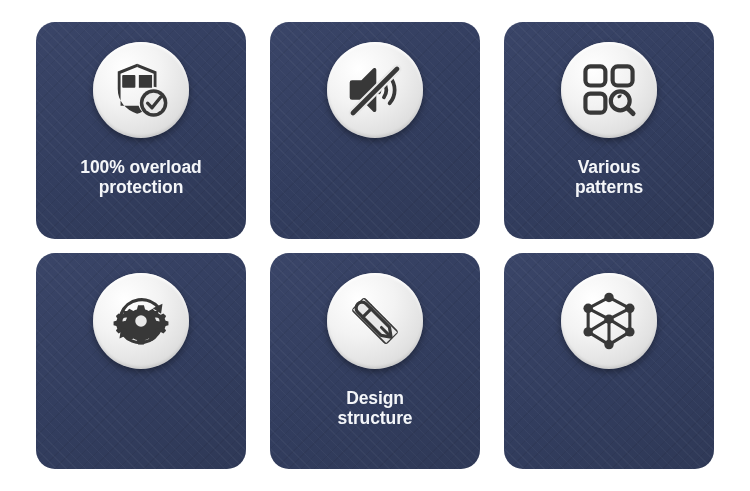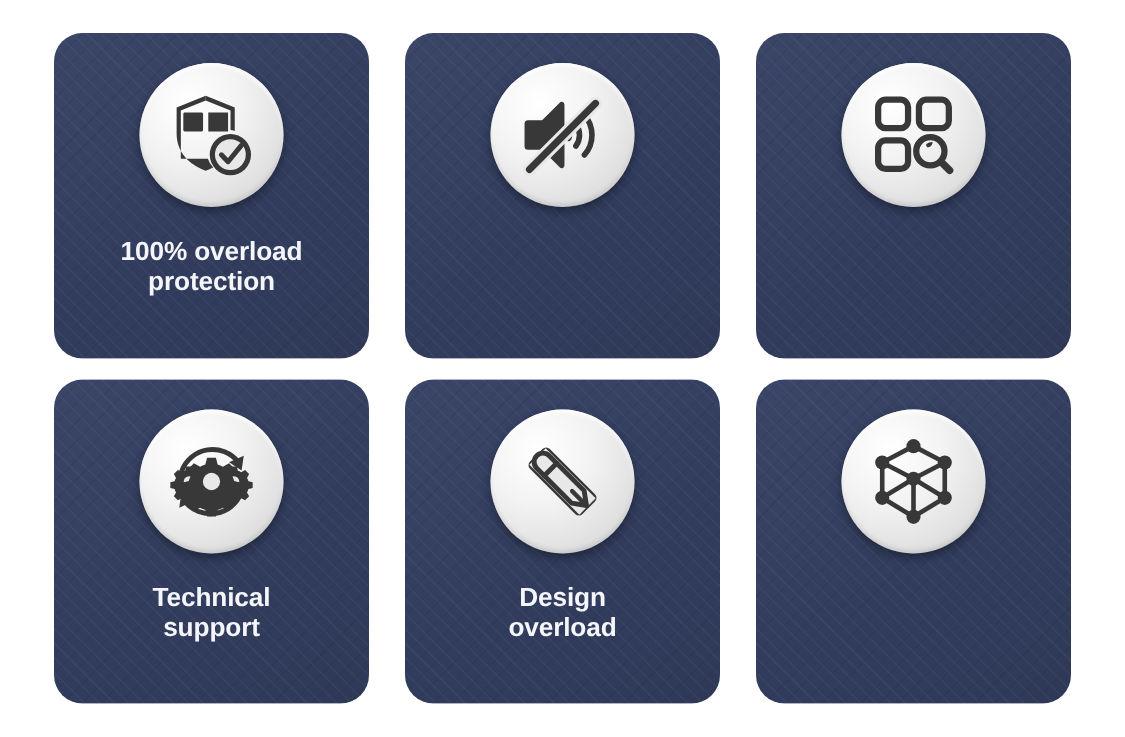--- a/index.html
+++ b/index.html
@@ -108,20 +108,22 @@
         <svg width="58" height="58" viewBox="0 0 64 64" aria-hidden="true">
           <rect class="inkstroke" stroke-width="4.6" x="6" y="6" width="22" height="21" rx="5.5"></rect>
           <rect class="inkstroke" stroke-width="4.6" x="36" y="6" width="22" height="21" rx="5.5"></rect>
           <rect class="inkstroke" stroke-width="4.6" x="6" y="36" width="22" height="21" rx="5.5"></rect>
           <circle class="inkstroke" stroke-width="4.6" cx="44.4" cy="44" r="10.4"></circle>
           <path class="ink" d="M41.4 38.6 a7 7 0 0 1 4.6-1.5 c0.2 1.6-0.9 3.2-2.4 3.8 c-1.3 0.5-2.5 0.1-2.2-2.3 Z"></path>
           <line class="inkstroke" stroke-width="5.4" x1="52.3" y1="51.8" x2="58.6" y2="58"></line>
         </svg>
       </span>
     </div>
+    <div class="label">Various
+patterns</div>
   </div>
 
   <div class="card">
     <div class="badge">
       <span>
         <svg width="62" height="62" viewBox="0 0 64 64" aria-hidden="true">
 
           <path class="inkstroke" stroke-width="3.4" d="M11.6 24.6 A22.5 22.5 0 0 1 50.4 18.6"></path>
           <path class="ink" d="M54.2 14.2 l-1.5 10.2 l-8.6-5.6 Z"></path>
           <path class="inkstroke" stroke-width="3.4" d="M52.4 39.6 A22.5 22.5 0 0 1 13.6 45.6"></path>
@@ -149,22 +151,20 @@
             <path d="M-2.3-12.4 h4.6 l0.9 3.5 a9.5 9.5 0 0 1 2.75 1.15 l3.2-1.75 l3.3 3.3 l-1.75 3.2
                      a9.5 9.5 0 0 1 1.15 2.75 l3.5 0.9 v4.6 l-3.5 0.9 a9.5 9.5 0 0 1-1.15 2.75 l1.75 3.2 l-3.3 3.3
                      l-3.2-1.75 a9.5 9.5 0 0 1-2.75 1.15 l-0.9 3.5 h-4.6 l-0.9-3.5 a9.5 9.5 0 0 1-2.75-1.15
                      l-3.2 1.75 l-3.3-3.3 l1.75-3.2 a9.5 9.5 0 0 1-1.15-2.75 l-3.5-0.9 v-4.6 l3.5-0.9
                      a9.5 9.5 0 0 1 1.15-2.75 l-1.75-3.2 l3.3-3.3 l3.2 1.75 a9.5 9.5 0 0 1 2.75-1.15 Z"></path>
             <circle cx="0" cy="0" r="4.5" fill="#e8e8e8"></circle>
           </g>
         </svg>
       </span>
     </div>
-    <div class="label">Technical
-support</div>
   </div>
 
   <div class="card">
     <div class="badge">
       <span>
         <svg width="58" height="58" viewBox="0 0 64 64" aria-hidden="true">
 
           <g transform="rotate(45 32 32)">
             <rect class="inkstroke" stroke-width="3.6" x="6.5" y="23.5" width="51" height="17" rx="2"></rect>
             <line class="inkstroke" stroke-width="3.2" x1="16.5" y1="23.5" x2="16.5" y2="32"></line>
@@ -176,21 +176,21 @@
           <g transform="rotate(-45 32 32)">
             <path fill="#e8e8e8" d="M23.5 6 h17 v52 h-17 Z"></path>
             <path class="inkstroke" stroke-width="3.6" d="M25.5 19.5 h13 v28.5 l-6.5 9 l-6.5-9 Z"></path>
             <path class="inkstroke" stroke-width="3.6" d="M25.5 19.5 v-7.8 a6.5 6.5 0 0 1 13 0 v7.8"></path>
             <line class="inkstroke" stroke-width="3.2" x1="32" y1="42" x2="32" y2="52.5"></line>
           </g>
         </svg>
       </span>
     </div>
     <div class="label">Design
-overload</div>
+structure</div>
   </div>
 
   <div class="card">
     <div class="badge">
       <span>
         <svg width="58" height="58" viewBox="0 0 64 64" aria-hidden="true">
           <g stroke="#383838" stroke-width="3.4" fill="none" stroke-linecap="round">
 
             <line x1="32" y1="6" x2="9" y2="18"></line>
             <line x1="32" y1="6" x2="55" y2="18"></line>

